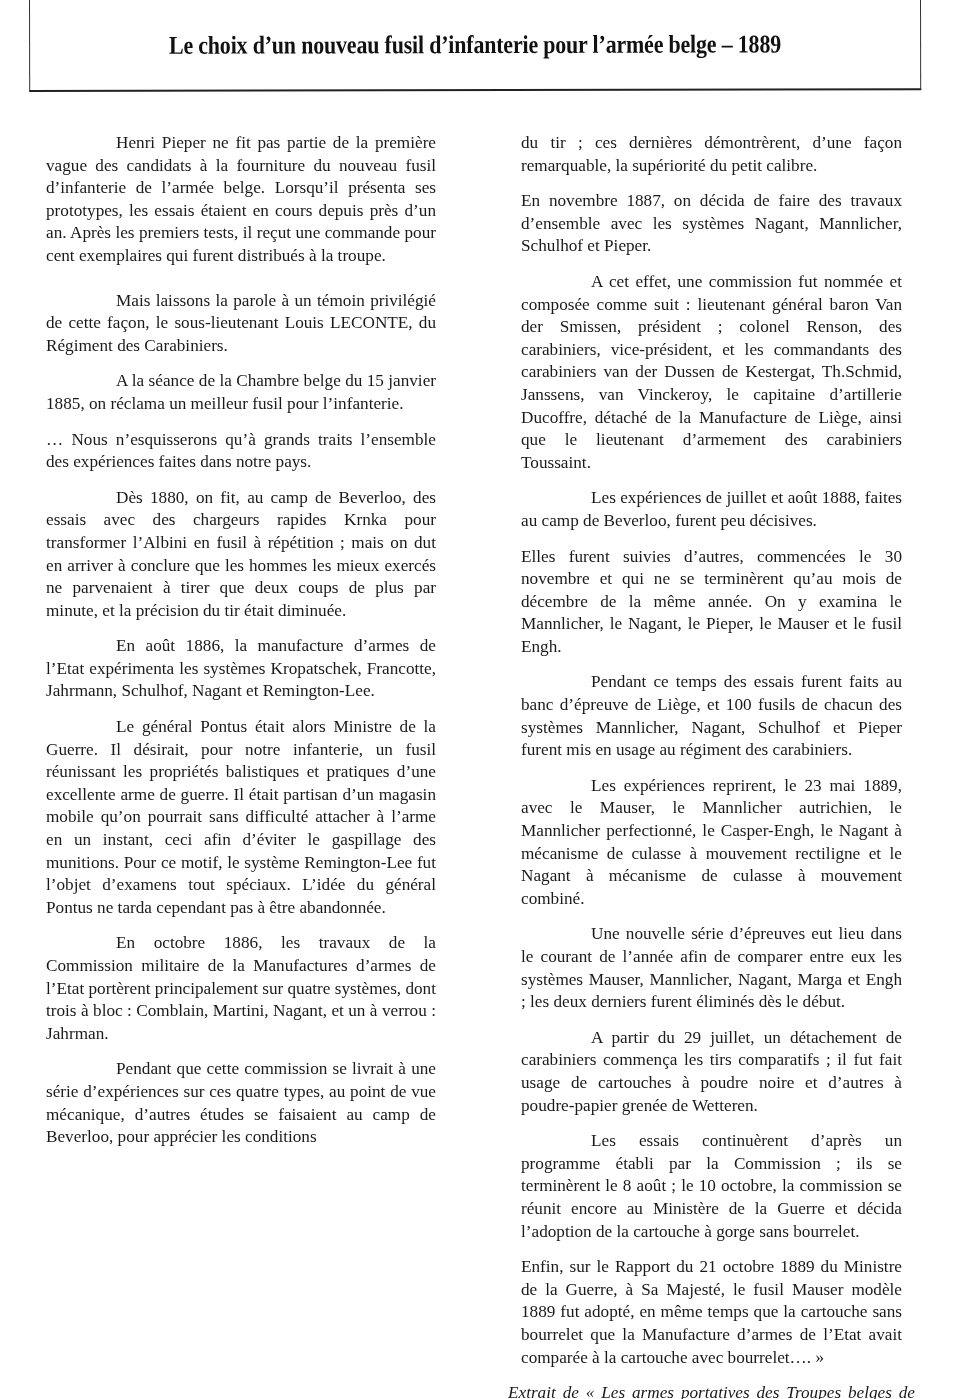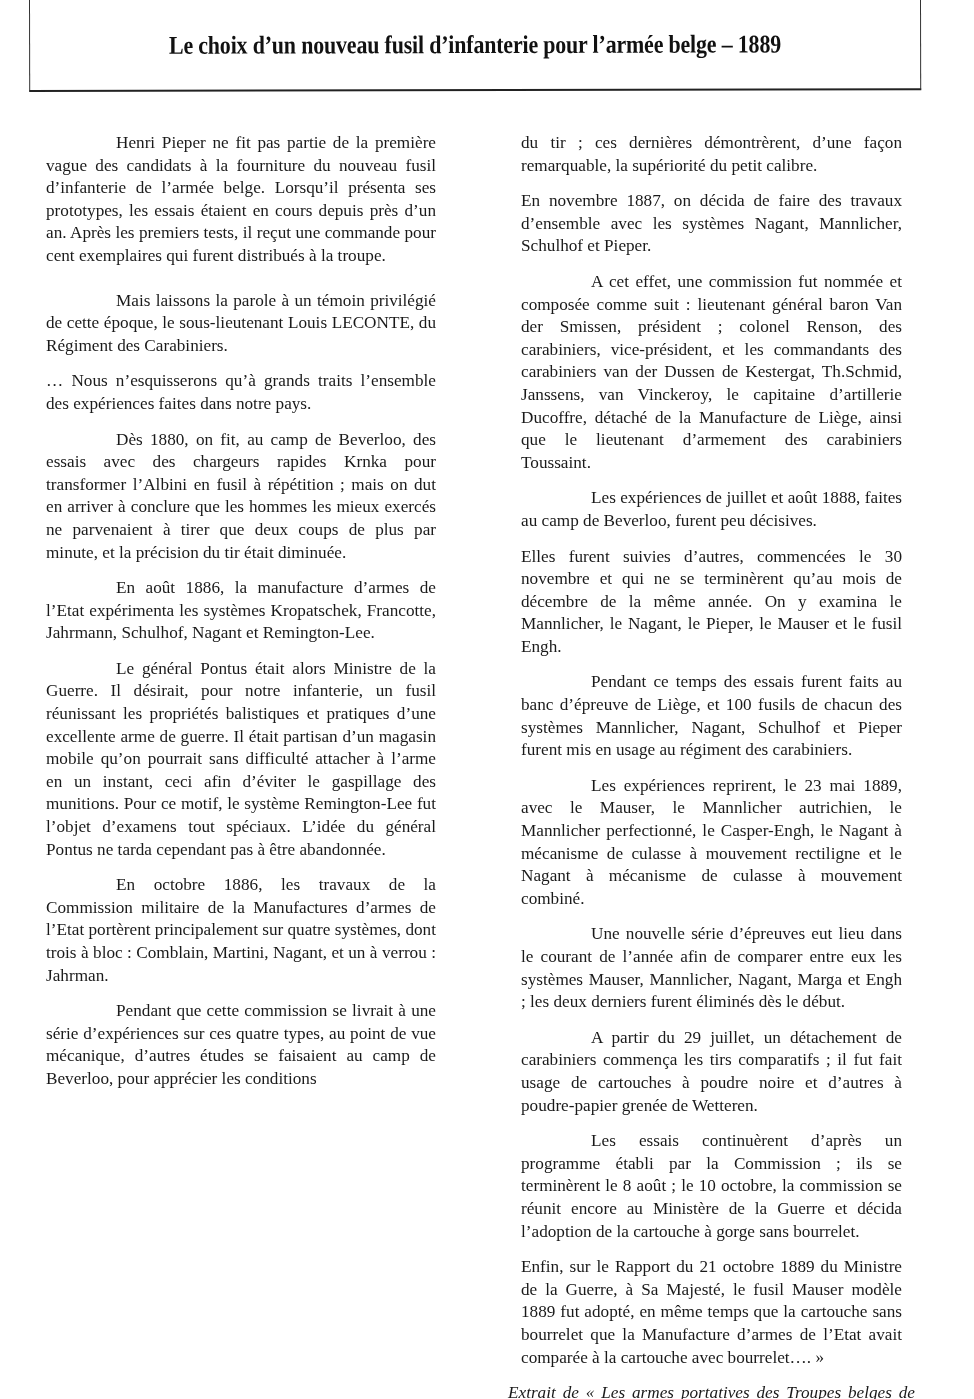--- a/index.html
+++ b/index.html
@@ -72,21 +72,22 @@
   </style>
 </head>
 <body>
 
 <div class="title-box">
   <h1 class="title">Le choix d’un nouveau fusil d’infanterie pour l’armée belge – 1889</h1>
 </div>
 
 <div class="column col-left">
   <p class="para indent">Henri Pieper ne fit pas partie de la première vague des candidats à la fourniture du nouveau fusil d’infanterie de l’armée belge. Lorsqu’il présenta ses prototypes, les essais étaient en cours depuis près d’un an. Après les premiers tests, il reçut une commande pour cent exemplaires qui furent distribués à la troupe.</p>
-  <p class="para indent gap">Mais laissons la parole à un témoin privilégié de cette époque, le sous-lieutenant Louis LECONTE, du Régiment des Carabiniers.</p>
+  <p class="para indent gap">Mais laissons la parole à un témoin privilégié de cette façon, le sous-lieutenant Louis LECONTE, du Régiment des Carabiniers.</p>
+  <p class="para indent">A la séance de la Chambre belge du 15 janvier 1885, on réclama un meilleur fusil pour l’infanterie.</p>
   <p class="para">… Nous n’esquisserons qu’à grands traits l’ensemble des expériences faites dans notre pays.</p>
   <p class="para indent">Dès 1880, on fit, au camp de Beverloo, des essais avec des chargeurs rapides Krnka pour transformer l’Albini en fusil à répétition ; mais on dut en arriver à conclure que les hommes les mieux exercés ne parvenaient à tirer que deux coups de plus par minute, et la précision du tir était diminuée.</p>
   <p class="para indent">En août 1886, la manufacture d’armes de l’Etat expérimenta les systèmes Kropatschek, Francotte, Jahrmann, Schulhof, Nagant et Remington-Lee.</p>
   <p class="para indent">Le général Pontus était alors Ministre de la Guerre. Il désirait, pour notre infanterie, un fusil réunissant les propriétés balistiques et pratiques d’une excellente arme de guerre. Il était partisan d’un magasin mobile qu’on pourrait sans difficulté attacher à l’arme en un instant, ceci afin d’éviter le gaspillage des munitions. Pour ce motif, le système Remington-Lee fut l’objet d’examens tout spéciaux. L’idée du général Pontus ne tarda cependant pas à être abandonnée.</p>
   <p class="para indent">En octobre 1886, les travaux de la Commission militaire de la Manufactures d’armes de l’Etat portèrent principalement sur quatre systèmes, dont trois à bloc : Comblain, Martini, Nagant, et un à verrou : Jahrman.</p>
   <p class="para indent">Pendant que cette commission se livrait à une série d’expériences sur ces quatre types, au point de vue mécanique, d’autres études se faisaient au camp de Beverloo, pour apprécier les conditions</p>
 </div>
 
 <div class="column col-right">
   <p class="para">du tir ; ces dernières démontrèrent, d’une façon remarquable, la supériorité du petit calibre.</p>

